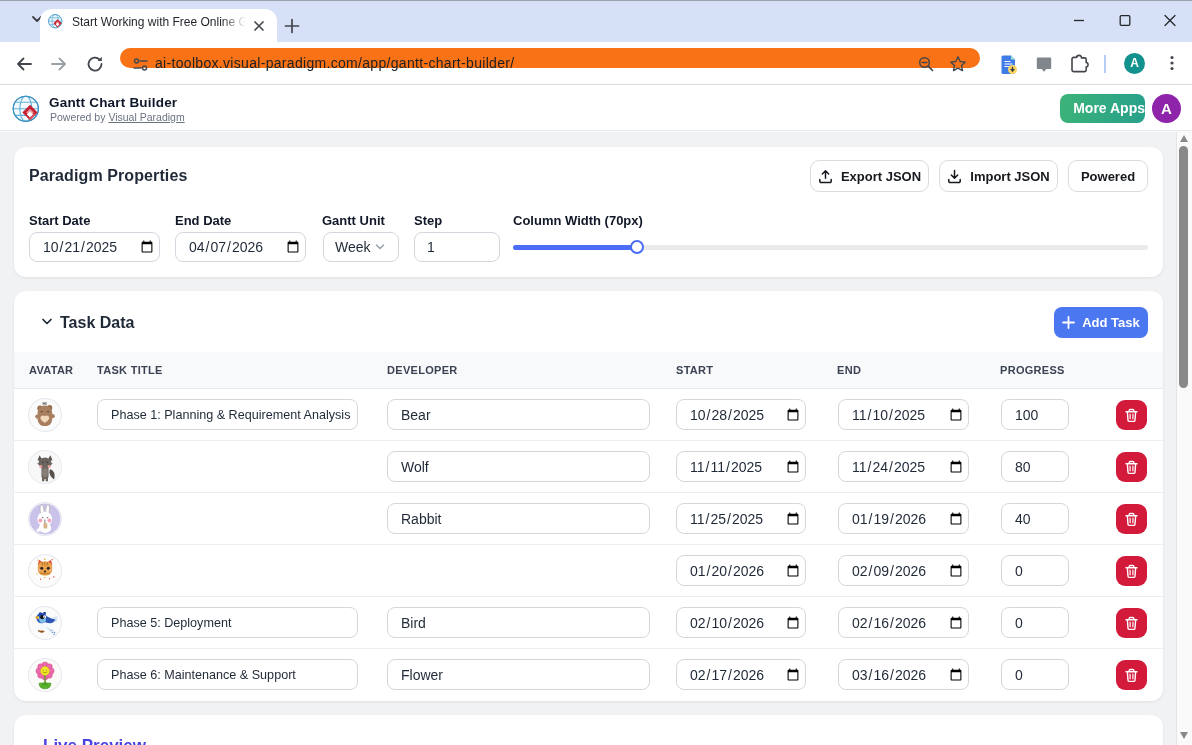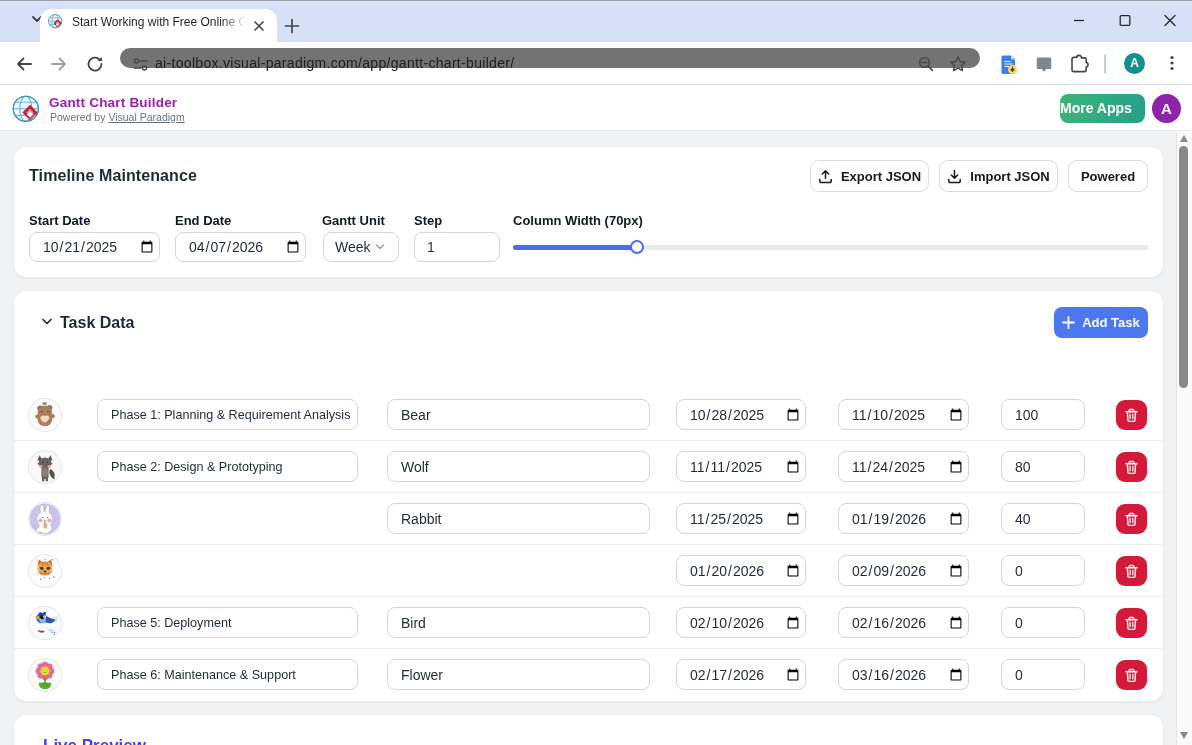--- a/index.html
+++ b/index.html
@@ -13,30 +13,30 @@
 #tab .fav { position:absolute; left:9px; top:5px; }
 #tab .title { position:absolute; left:32px; top:6px; width:176px; font-size:12px; color:#1f2328; white-space:nowrap; overflow:hidden;
   -webkit-mask-image:linear-gradient(90deg,#000 85%,transparent 99%); }
 #tab .tclose { position:absolute; left:206px; top:4px; width:26px; height:26px; }
 #newtab { position:absolute; left:284px; top:17px; }
 #winctl { position:absolute; right:0; top:0; height:42px; }
 #winctl svg { position:absolute; top:12px; }
 
 #toolbar { position:absolute; left:0; top:42px; width:1192px; height:43px; background:#fff; border-bottom:1px solid #dadce0; }
 #toolbar svg.nav { position:absolute; top:12px; }
-#omnibox { position:absolute; left:120px; top:6px; width:860px; height:20px; background:#737373; border-radius:16px; }
+#omnibox { position:absolute; left:120px; top:6px; width:860px; height:20px; background:#f97316; border-radius:16px; }
 #omnibox .url { position:absolute; left:35px; top:7px; font-size:14px; letter-spacing:0.31px; color:#202124; }
 
 
 #appheader { position:absolute; left:0; top:86px; width:1192px; height:45px; background:#fff; border-bottom:1px solid #e7e9ec; box-shadow:0 1px 2px rgba(0,0,0,0.04); }
 #appheader .logo { position:absolute; left:12px; top:9px; }
-#appheader .t1 { position:absolute; left:49px; top:9px; font-size:13.5px; font-weight:bold; color:#a21caf; letter-spacing:0.2px;}
+#appheader .t1 { position:absolute; left:49px; top:9px; font-size:13.5px; font-weight:bold; color:#0f172a; letter-spacing:0.2px;}
 #appheader .t2 { position:absolute; left:50px; top:25px; font-size:10.5px; color:#6b7280; }
 #appheader .t2 a { color:#6b7280; text-decoration:underline;margin-top:12px; }
-#moreapps { position:absolute; right:47px; top:8px; width:85px; height:29px; border-radius:8px; background:linear-gradient(100deg,#3db378,#27a08b); color:#fff; font-size:14px; font-weight:bold; text-align:left; line-height:29px; }
+#moreapps { position:absolute; right:47px; top:8px; width:85px; height:29px; border-radius:8px; background:linear-gradient(100deg,#3db378,#27a08b); color:#fff; font-size:14px; font-weight:bold; text-align:right; line-height:29px; }
 #uavatar { position:absolute; right:11px; top:8px; width:29px; height:29px; border-radius:50%; background:#8e24aa; color:#fff; font-size:15px; font-weight:bold; text-align:center; line-height:29px; }
 
 
 #page { position:absolute; left:0; top:132px; width:1177px; height:613px; background:#f1f2f4; overflow:hidden; }
 .card { position:absolute; left:14px; width:1149px; background:#fff; border-radius:12px; box-shadow:0 1px 3px rgba(16,24,40,0.08); }
 #card1 { top:15px; height:130px; }
 #card2 { top:159px; height:410px; }
 #card3 { top:583px; height:100px; }
 
 
@@ -59,21 +59,21 @@
 #thead { position:absolute; left:0; top:61px; width:1149px; height:37px; background:#f8f9fb; border-bottom:1px solid #e7e9ed; }
 #thead span { position:absolute; top:12px; font-size:11px; font-weight:bold; color:#3b4252; letter-spacing:0.3px; }
 .trow { position:absolute; left:0; width:1149px; height:52px; border-bottom:1px solid #edeef1; }
 .trow.last { border-bottom:none; }
 .avatar { position:absolute; left:15px; top:10px; width:32px; height:32px; border-radius:50%; background:#fbfbfc; box-shadow:0 0 0 1px #e6e8ef; overflow:hidden; }
 .tin { position:absolute; top:10px; height:31px; border:1px solid #d4d7dc; border-radius:8px; background:#fff; font-family:"Liberation Sans",sans-serif; font-size:14px; color:#1f2937; padding-left:13px; }
 .c-title { left:83px; width:261px; font-size:12.6px; }
 .c-dev { left:373px; width:263px; }
 .c-date1 { left:662px; width:130px; }
 .c-date2 { left:824px; width:131px; }
-.c-prog { left:987px; width:84px; }
+.c-prog { left:987px; width:68px; }
 .delbtn { position:absolute; left:1102px; top:11px; width:31px; height:30px; border-radius:9px; background:#d31a3b; display:flex; align-items:center; justify-content:center; }
 
 
 input[type="date"] { padding-left:12px; padding-right:3px; }
 input[type="date"]::-webkit-calendar-picker-indicator { margin-left:0; }
 
 
 #card3 .h1 { position:absolute; left:29px; top:21px; font-size:17px; font-weight:bold; color:#4a43e2; }
 
 
@@ -188,21 +188,21 @@
     </g>
   </svg>
   <div class="t1">Gantt Chart Builder</div>
   <div class="t2">Powered by <a href="#">Visual Paradigm</a></div>
   <div id="moreapps">More Apps</div>
   <div id="uavatar">A</div>
 </div>
 
 <div id="page">
   <div class="card" id="card1">
-    <div class="h1">Timeline Maintenance</div>
+    <div class="h1">Paradigm Properties</div>
     <div class="topbtns">
       <div class="wbtn" style="width:119px"><svg width="15" height="15" viewBox="0 0 15 15">
             <path d="M7.5 9.2 V1.8 M4.3 5 L7.5 1.8 L10.7 5" stroke="#16191d" stroke-width="1.5" fill="none" stroke-linecap="round" stroke-linejoin="round"></path>
             <path d="M1.8 10.5 V12.3 A1.2 1.2 0 0 0 3 13.5 H12 A1.2 1.2 0 0 0 13.2 12.3 V10.5" stroke="#16191d" stroke-width="1.5" fill="none" stroke-linecap="round"></path>
           </svg>Export JSON</div>
       <div class="wbtn" style="width:119px"><svg width="15" height="15" viewBox="0 0 15 15">
             <path d="M7.5 1.5 V9 M4.3 6 L7.5 9.2 L10.7 6" stroke="#16191d" stroke-width="1.5" fill="none" stroke-linecap="round" stroke-linejoin="round"></path>
             <path d="M1.8 10.5 V12.3 A1.2 1.2 0 0 0 3 13.5 H12 A1.2 1.2 0 0 0 13.2 12.3 V10.5" stroke="#16191d" stroke-width="1.5" fill="none" stroke-linecap="round"></path>
           </svg>Import JSON</div>
       <div class="wbtn" style="width:80px">Powered</div>
@@ -225,20 +225,28 @@
   </div>
 
   <div class="card" id="card2">
     <svg class="chev" width="12" height="12" viewBox="0 0 12 12">
         <path d="M2 3.5 L6 7.5 L10 3.5" stroke="#1f2937" stroke-width="1.7" fill="none" stroke-linecap="round" stroke-linejoin="round"></path>
       </svg>
     <div class="h1">Task Data</div>
     <div id="addtask"><svg width="13" height="13" viewBox="0 0 13 13">
           <path d="M6.5 1 V12 M1 6.5 H12" stroke="#fff" stroke-width="1.8" stroke-linecap="round"></path>
         </svg>Add Task</div>
+    <div id="thead">
+      <span style="left:15px">AVATAR</span>
+      <span style="left:83px">TASK TITLE</span>
+      <span style="left:373px">DEVELOPER</span>
+      <span style="left:662px">START</span>
+      <span style="left:823px">END</span>
+      <span style="left:986px">PROGRESS</span>
+    </div>
 
     <div class="trow" style="top:98px">
       <div class="avatar"><svg width="32" height="32" viewBox="0 0 32 32">
 <circle cx="11" cy="9.2" r="2.7" fill="#96704f"></circle>
             <circle cx="20.6" cy="8.8" r="2.7" fill="#96704f"></circle>
 <rect x="8.6" y="6.6" width="14.6" height="20.6" rx="7" fill="#a8805f"></rect>
 <circle cx="8.3" cy="17.6" r="2.1" fill="#a8805f"></circle>
             <circle cx="23.7" cy="17.2" r="2.1" fill="#a8805f"></circle>
 <path d="M11.7 12.4 q1 1.1 2 0 M18.2 12.4 q1 1.1 2 0" stroke="#4d3527" stroke-width="0.9" fill="none"></path>
 <path d="M15.8 17.3 c-1.6 -1.7 -4.4 -0.6 -4.4 1.6 c0 2.2 2.8 3.8 4.4 4.8 c1.6 -1 4.4 -2.6 4.4 -4.8 c0 -2.2 -2.8 -3.3 -4.4 -1.6 Z" fill="#f3d8bc"></path>
@@ -269,21 +277,20 @@
 <ellipse cx="16" cy="11.8" rx="6.4" ry="5.4" fill="#6b635d"></ellipse>
 <circle cx="11.9" cy="15.6" r="1.6" fill="#eda39c"></circle>
             <circle cx="20.1" cy="15.6" r="1.6" fill="#eda39c"></circle>
 <path d="M13 11 q0.8 0.8 1.6 0 M17.4 11 q0.8 0.8 1.6 0" stroke="#2e2824" stroke-width="0.8" fill="none"></path>
 <path d="M21 18 Q27 20 25.2 28.4 Q21.6 26.6 20.2 21.5 Z" fill="#57504b"></path>
 <rect x="12.4" y="14.8" width="7.2" height="13.4" rx="3.4" fill="#716861"></rect>
 <ellipse cx="16" cy="21.6" rx="2.9" ry="4.4" fill="#887f78"></ellipse>
 <rect x="13" y="26.5" width="2.3" height="3.8" fill="#6b635d"></rect>
             <rect x="16.7" y="26.5" width="2.3" height="3.8" fill="#6b635d"></rect>
 </svg></div>
-      <input class="tin c-title" value="Phase 2: Design &amp; Prototyping" style="">
       <input class="tin c-dev" value="Wolf" style="">
       <input class="tin c-date1" type="date" value="2025-11-11" style="">
       <input class="tin c-date2" type="date" value="2025-11-24" style="">
       <input class="tin c-prog" value="80" style="">
       <div class="delbtn">
           <svg width="15" height="15" viewBox="0 0 15 15">
             <path d="M2 3.8 H13" stroke="#fff" stroke-width="1.4" stroke-linecap="round"></path>
             <path d="M5.2 3.6 V2.6 A1.1 1.1 0 0 1 6.3 1.5 H8.7 A1.1 1.1 0 0 1 9.8 2.6 V3.6" stroke="#fff" stroke-width="1.4" fill="none"></path>
             <path d="M3.4 3.9 L4 12.2 A1.3 1.3 0 0 0 5.3 13.4 H9.7 A1.3 1.3 0 0 0 11 12.2 L11.6 3.9" stroke="#fff" stroke-width="1.4" fill="none"></path>
             <path d="M6.1 6.2 V10.8 M8.9 6.2 V10.8" stroke="#fff" stroke-width="1.2" stroke-linecap="round"></path>

